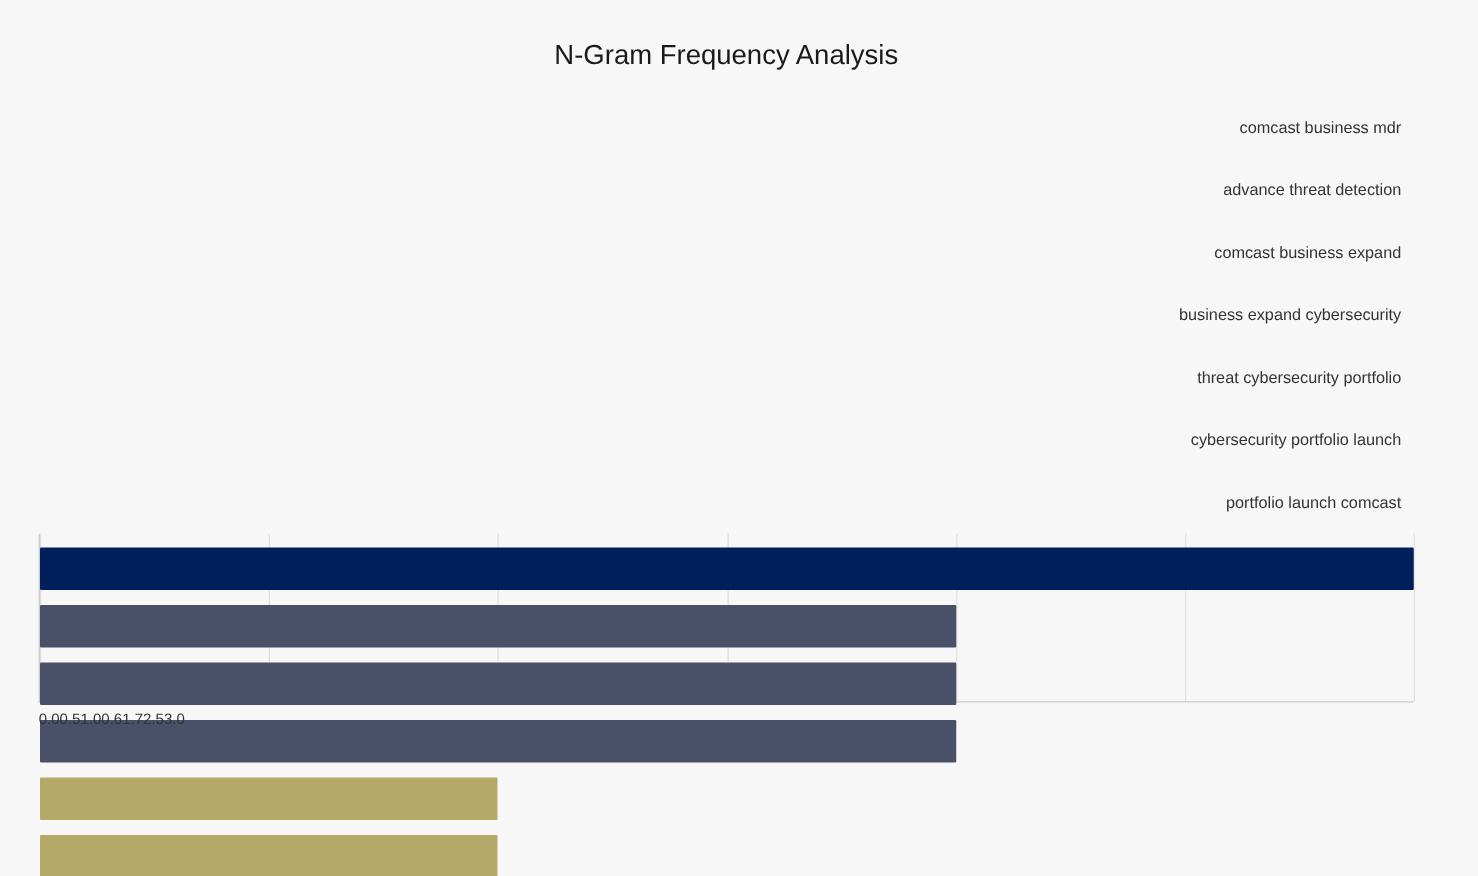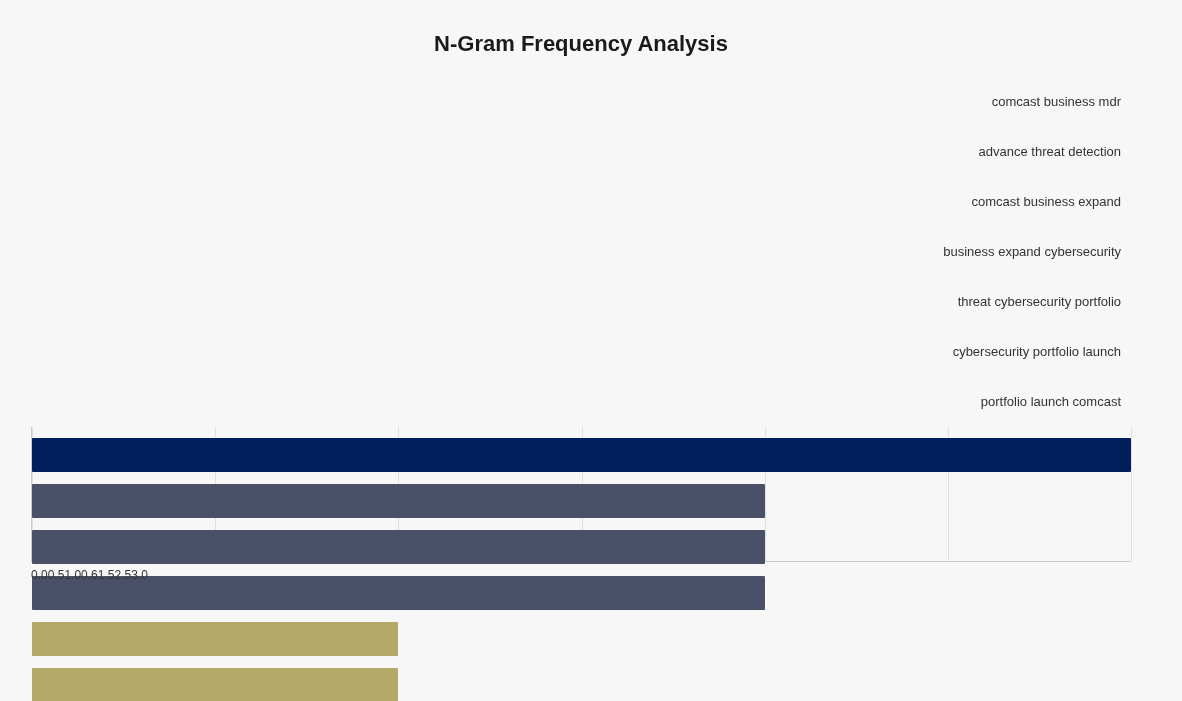--- a/index.html
+++ b/index.html
@@ -15,21 +15,21 @@
     .chart-container {
       background: #f7f7f7;
       width: 1140px;
       height: 680px;
       padding: 20px 30px 60px 10px;
       position: relative;
     }
     .chart-title {
       text-align: center;
       font-size: 22px;
-      font-weight: bold;
+      font-weight: normal;
       color: #1a1a1a;
       margin-bottom: 20px;
     }
     .chart-area {
       display: flex;
       flex-direction: column;
       height: calc(100% - 70px);
       width: 100%;
     }
     .y-labels {
@@ -171,20 +171,20 @@
             <div class="bar-row">
               <div class="bar bar-tan" style="width: 33.3333%;"></div>
             </div>
           </div>
         </div>
       <div class="x-axis" id="x-axis-ticks">
       <div class="x-tick">0.0</div>
           <div class="x-tick">0.5</div>
           <div class="x-tick">1.0</div>
           <div class="x-tick">0.6</div>
-          <div class="x-tick">1.5</div>
+          <div class="x-tick">1.7</div>
           <div class="x-tick">2.5</div>
           <div class="x-tick">3.0</div>
         </div>
       <div class="x-axis-label">Frequency</div>
     </div>
   </div>
 </div>
 
 </body></html>

